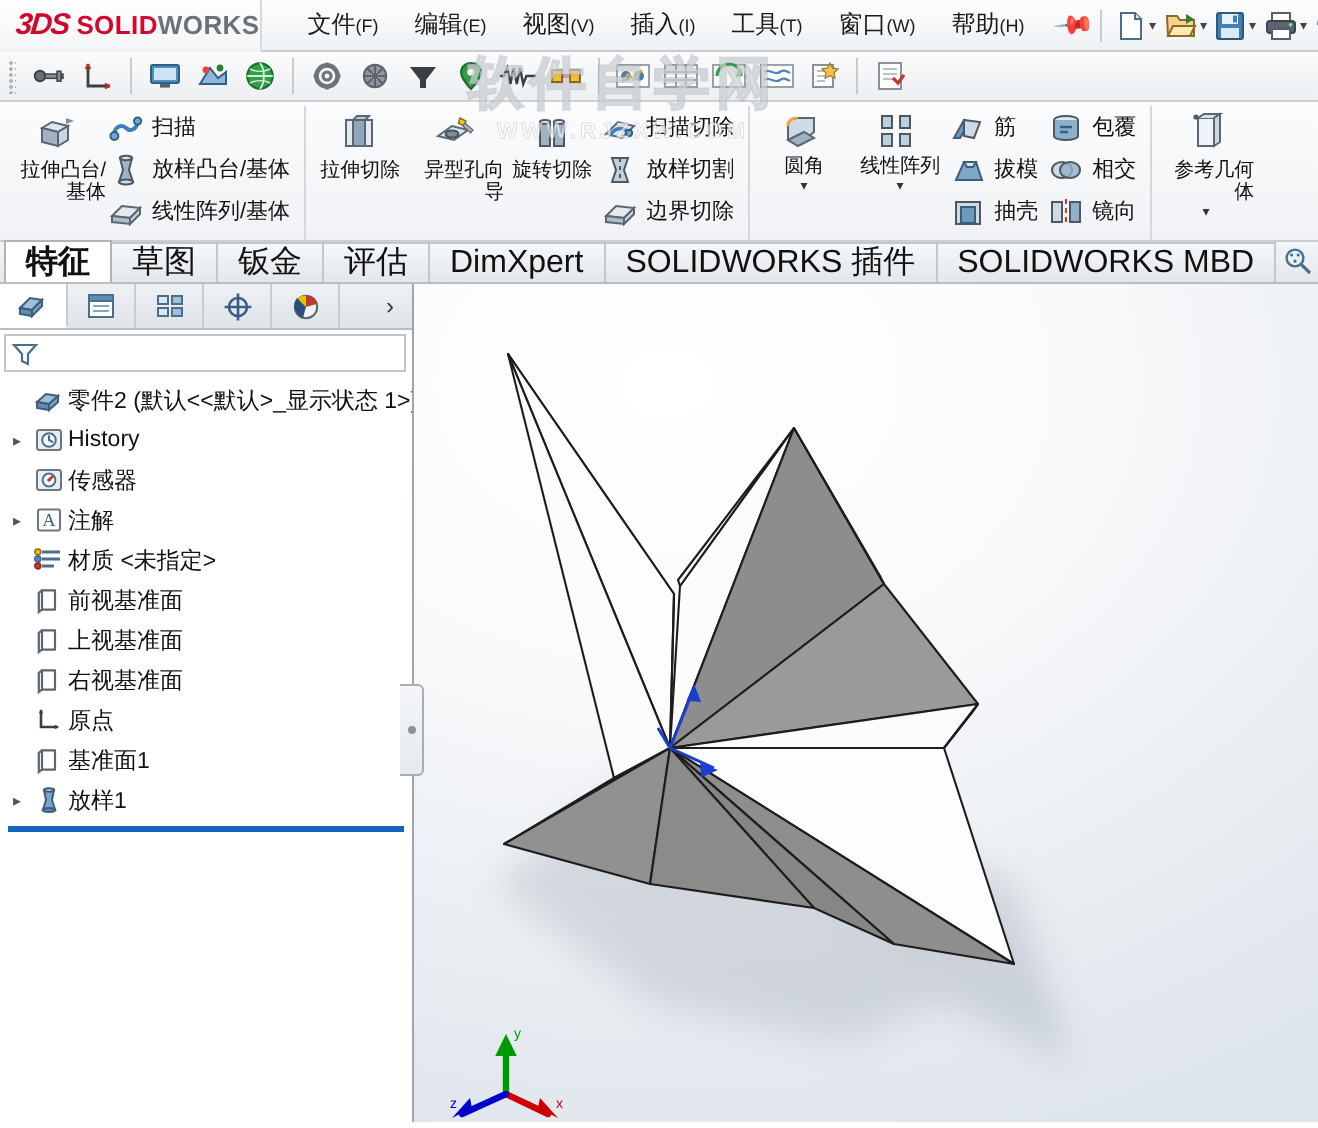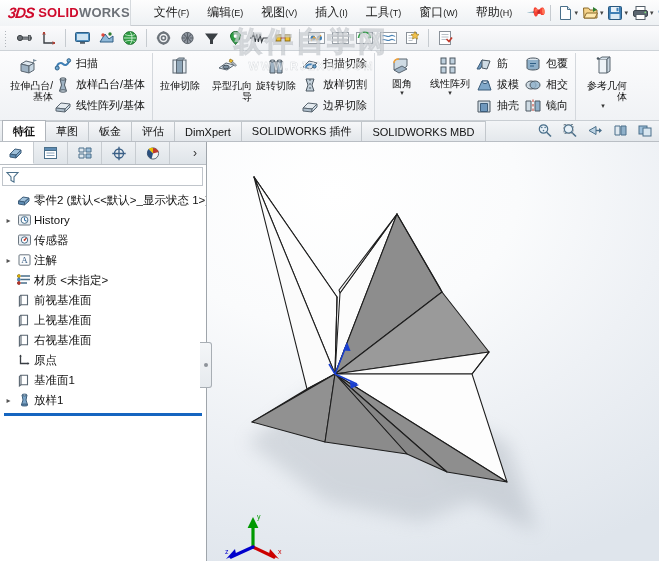--- a/index.html
+++ b/index.html
@@ -112,21 +112,21 @@
   
   .tabstrip {
     position: relative;
     height: 21px;
     background: linear-gradient(#f3f5f7, #e4e8ec);
     border-bottom: 1px solid #b9bec4;
     display: flex; align-items: flex-end;
     padding-left: 2px;
   }
   .tab {
-    font-size: 11px; color: #111;
+    font-size: 16px; color: #111;
     padding: 3px 10px 3px 10px; height: 20px;
     border: 1px solid #c2c7cc; border-bottom: none;
     background: linear-gradient(#f6f7f9, #e3e7eb);
     margin-right: -1px; cursor: pointer; white-space: nowrap;
     display: flex; align-items: center;
   }
   .tab.active {
     background: #fff; font-weight: bold;
     border-color: #b0b5bb; height: 21px; position: relative; z-index: 2;
   }

